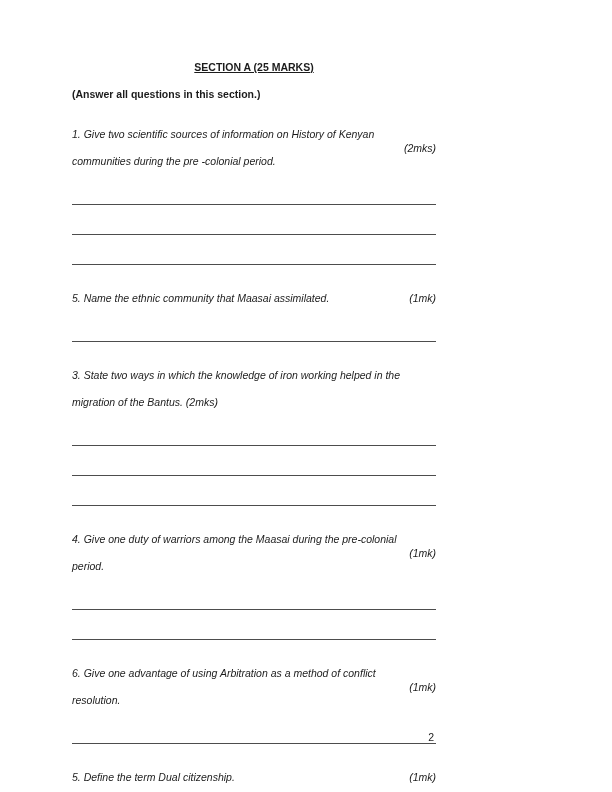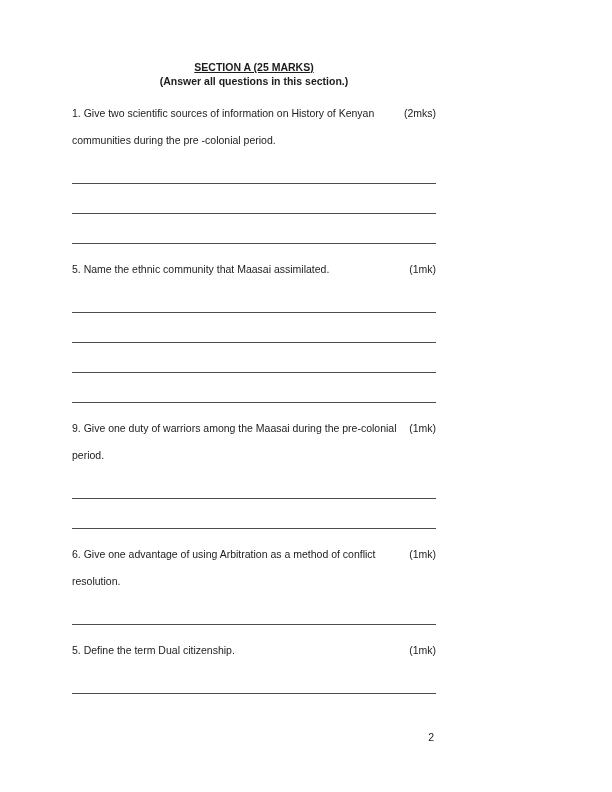--- a/index.html
+++ b/index.html
@@ -20,31 +20,31 @@
     width: 508px;
     height: 792px;
   }
   .heading {
     text-align: center;
     font-weight: bold;
     text-decoration: underline;
     line-height: 14px;
   }
   .subheading {
-    text-align: center;
     font-weight: bold;
-    margin-top: 0;
+    margin-top: 13px;
     line-height: 14px;
   }
   .questions { margin-top: 0; }
   .question-row {
     display: flex;
-    align-items: flex-start;
+    align-items: center;
     line-height: 27px;
-    margin-top: 12px;
+    margin-top: 20px;
+    font-style: italic;
   }
   .question-text { flex: 1 1 auto; }
   .question-marks { white-space: nowrap; margin-left: 8px; }
   .blank-line {
     height: 30px;
     border-bottom: 1px solid #4d4d4d;
   }
   .page-number {
     position: absolute;
     right: 74px;
@@ -73,28 +73,32 @@
 
   <div class="question-block">
     <div class="question-row">
       <span class="question-text">5. Name the ethnic community that Maasai assimilated.</span>
       <span class="question-marks">(1mk)</span>
     </div>
   <div class="blank-line"></div>
       </div>
 
   <div class="question-block">
+    <div class="question-row">
+      <span class="question-text">3. State two ways in which the knowledge of iron working helped in the migration of the Bantus. (2mks)</span>
+      <span class="question-marks"></span>
+    </div>
   <div class="blank-line"></div>
         <div class="blank-line"></div>
         <div class="blank-line"></div>
       </div>
 
   <div class="question-block">
     <div class="question-row">
-      <span class="question-text">9. Give one duty of warriors among the Maasai during the pre-colonial period.</span>
+      <span class="question-text">4. Give one duty of warriors among the Maasai during the pre-colonial period.</span>
       <span class="question-marks">(1mk)</span>
     </div>
   <div class="blank-line"></div>
       </div>
 
   <div class="question-block">
   <div class="blank-line"></div>
       </div>
 
   <div class="question-block">

